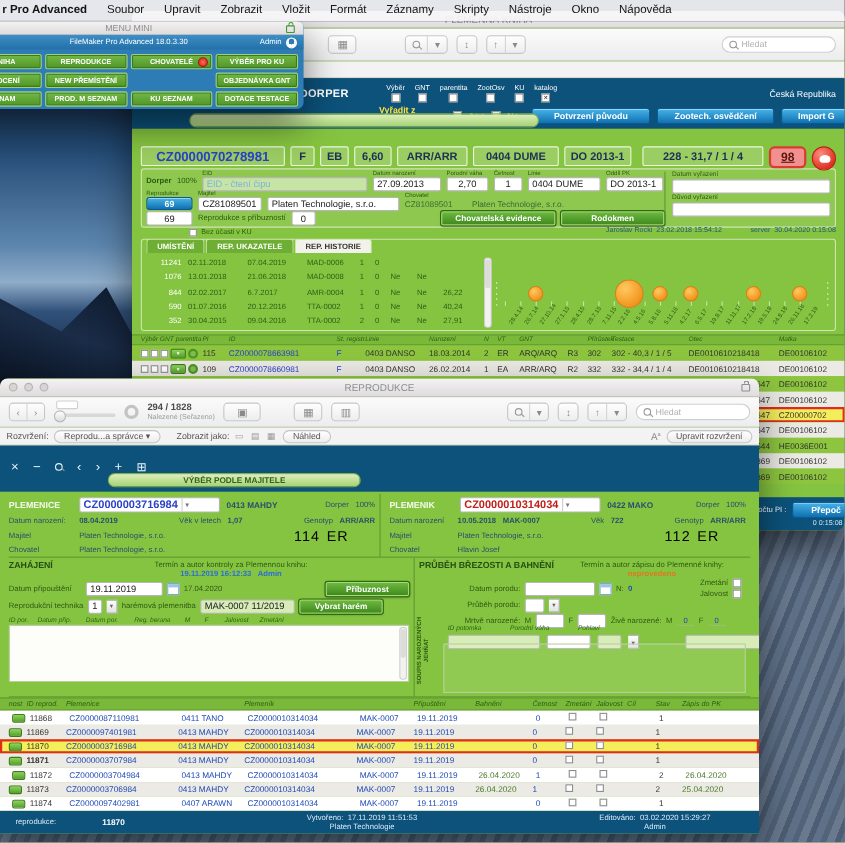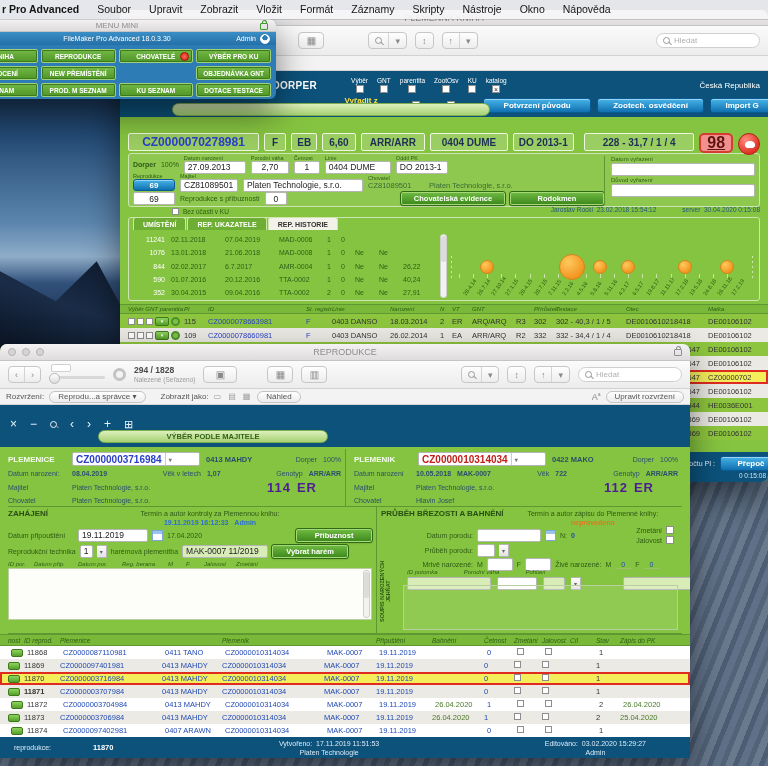--- a/index.html
+++ b/index.html
@@ -88,21 +88,21 @@
 .pkcb{display:flex;flex-direction:column;align-items:center;gap:1px;font-size:6.5px;}
 .pkd-r2{display:flex;align-items:center;gap:6px;height:18px;}
 .yellow{color:#ffe23e;font-weight:bold;font-size:8px;}
 .pill{position:absolute;height:13px;border-radius:8px;background:linear-gradient(#ddf0bc,#a6d273);
  border:1px solid #7fae4e;color:#35621d;font-size:7.5px;font-weight:bold;display:flex;align-items:center;justify-content:center;z-index:4;}
 .pk-body{position:relative;height:335px;padding:2px 8px 0;}
 .rec-row{display:flex;align-items:flex-start;gap:5px;height:20px;margin-top:14px;}
 .rbox{background:rgba(255,255,255,.18);border:1px solid #eef6df;border-radius:2px;height:18px;
  display:flex;align-items:center;justify-content:center;font-size:10px;color:#1d2f56;font-weight:bold;white-space:nowrap;}
 .badge-red{background:#f29090;border:2px solid #d63c30;border-radius:5px;color:#5c1410;font-weight:bold;
- font-size:16px;width:36px;height:20px;display:flex;align-items:center;justify-content:center;text-decoration:underline;}
+ font-size:11px;width:36px;height:20px;display:flex;align-items:center;justify-content:center;text-decoration:underline;}
 .alert{width:22px;height:22px;border-radius:50%;background:radial-gradient(circle at 35% 30%,#ff8d7e,#e03326 70%);
  border:1px solid #b32015;position:relative;flex:none;}
 .alert::after{content:"";position:absolute;left:6px;top:7px;width:10px;height:7px;background:#fff;border-radius:50% 50% 40% 40%;}
 .tabs{display:flex;align-items:flex-end;height:15px;margin-top:4px;gap:1px;}
 .tab{height:15px;padding:0 9px;display:flex;align-items:center;background:#6fae35;border:1px solid #c9e4a4;border-bottom:none;
  border-radius:3px 3px 0 0;color:#fff;font-weight:bold;font-size:7.5px;white-space:nowrap;}
 .tab.act{background:#eff3e2;color:#b45310;}
 .kat{margin-left:auto;display:flex;gap:3px;align-items:center;font-size:6.5px;}
 .kat b{color:#e02b20;font-size:6.5px;}
 .panel{border:1px solid #cfe4b4;border-radius:3px;background:rgba(255,255,255,.08);height:54px;display:flex;padding:2px 4px;}
@@ -165,21 +165,21 @@
 .animals{display:flex;height:58px;border-bottom:1px solid #5f9732;}
 .animal{width:50%;padding:2px 4px 0 0;display:grid;grid-template-rows:16px 13px 14px 12px;}
 .animal+.animal{border-left:1px solid #5f9732;padding-left:8px;}
 .a-r{display:flex;align-items:center;gap:6px;}
 .a-lab{font-size:8px;font-weight:bold;color:#f4fbec;width:58px;}
 .combo{background:#fff;border:1px solid #b5b5b5;border-radius:2px;height:14px;display:flex;align-items:center;
  padding:0 0 0 3px;font-weight:bold;font-size:10px;}
 .combo .dd{width:10px;align-self:stretch;border-left:1px solid #ccc;color:#777;font-size:6px;display:flex;align-items:center;justify-content:center;margin-left:3px;}
 .red{color:#c0201a;}
 .blue{color:#2a41c8;}
-.bigidx{font-size:13px;font-weight:bold;color:#4c1d95;letter-spacing:1px;}
+.bigidx{font-size:13px;font-weight:normal;color:#000000;letter-spacing:1px;}
 .mid{display:flex;height:127px;border-bottom:1px solid #5f9732;}
 .m-left{width:368px;padding:2px 4px 0 0;position:relative;}
 .m-right{flex:1;border-left:1px solid #5f9732;padding:2px 0 0 4px;position:relative;}
 .sec-t{font-size:8px;font-weight:bold;color:#274d12;}
 .chead{text-align:center;font-size:7px;color:#2d5a14;line-height:9px;}
 .chead .bluetime{color:#2a6fd4;font-weight:bold;}
 .orange{color:#e07820;font-weight:bold;}
 .frow{display:flex;align-items:center;gap:4px;height:16px;}
 .z-hist-head{display:flex;font-size:6px;font-style:italic;color:#2f6014;height:9px;align-items:center;}
 .whitebox{background:#fdfdfa;border:1px solid #b9cfa0;height:52px;position:relative;border-radius:1px;}
@@ -322,20 +322,24 @@
         <div class="badge-red">98</div>
         <div class="alert"></div>
       </div>
 
 
       <div class="panel">
         <div class="p-left">
           <div class="prow">
             <span class="lab g" style="font-weight:bold">Dorper</span>
             <span class="lab g">100%</span>
+            <div class="fgrp" style="width:150px">
+              <span class="fl">EID</span>
+              <div class="inp" style="color:#7fb2d8;background:rgba(255,255,255,.5)">EID - čtení čipu</div>
+            </div>
             <div class="fgrp" style="width:62px">
               <span class="fl">Datum narození</span>
               <div class="inp">27.09.2013</div>
             </div>
             <div class="fgrp" style="width:38px">
               <span class="fl">Porodní váha</span>
               <div class="inp" style="justify-content:center">2,70</div>
             </div>
             <div class="fgrp" style="width:26px">
               <span class="fl">Četnost</span>

